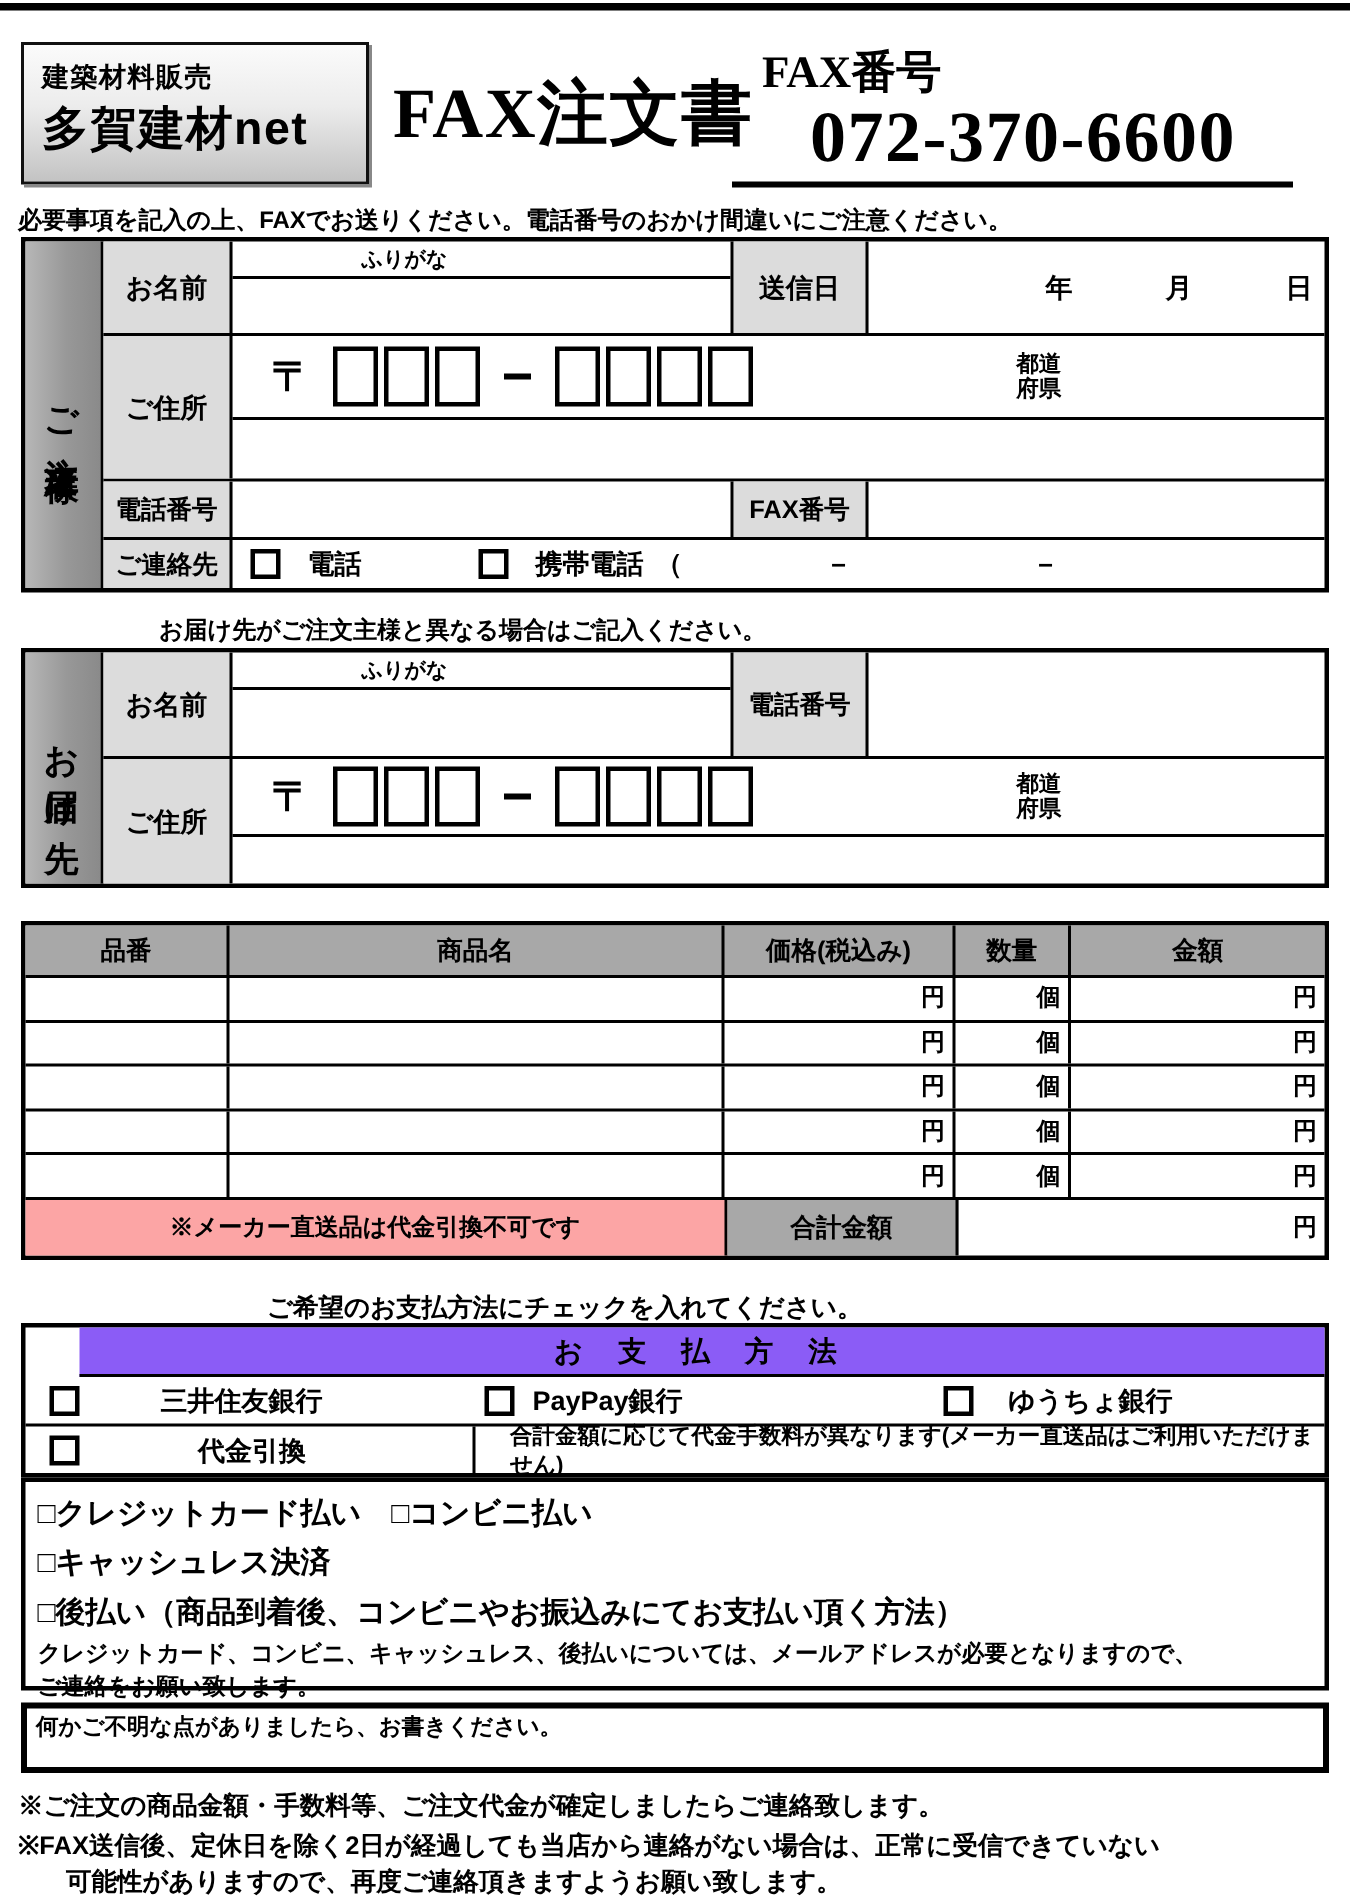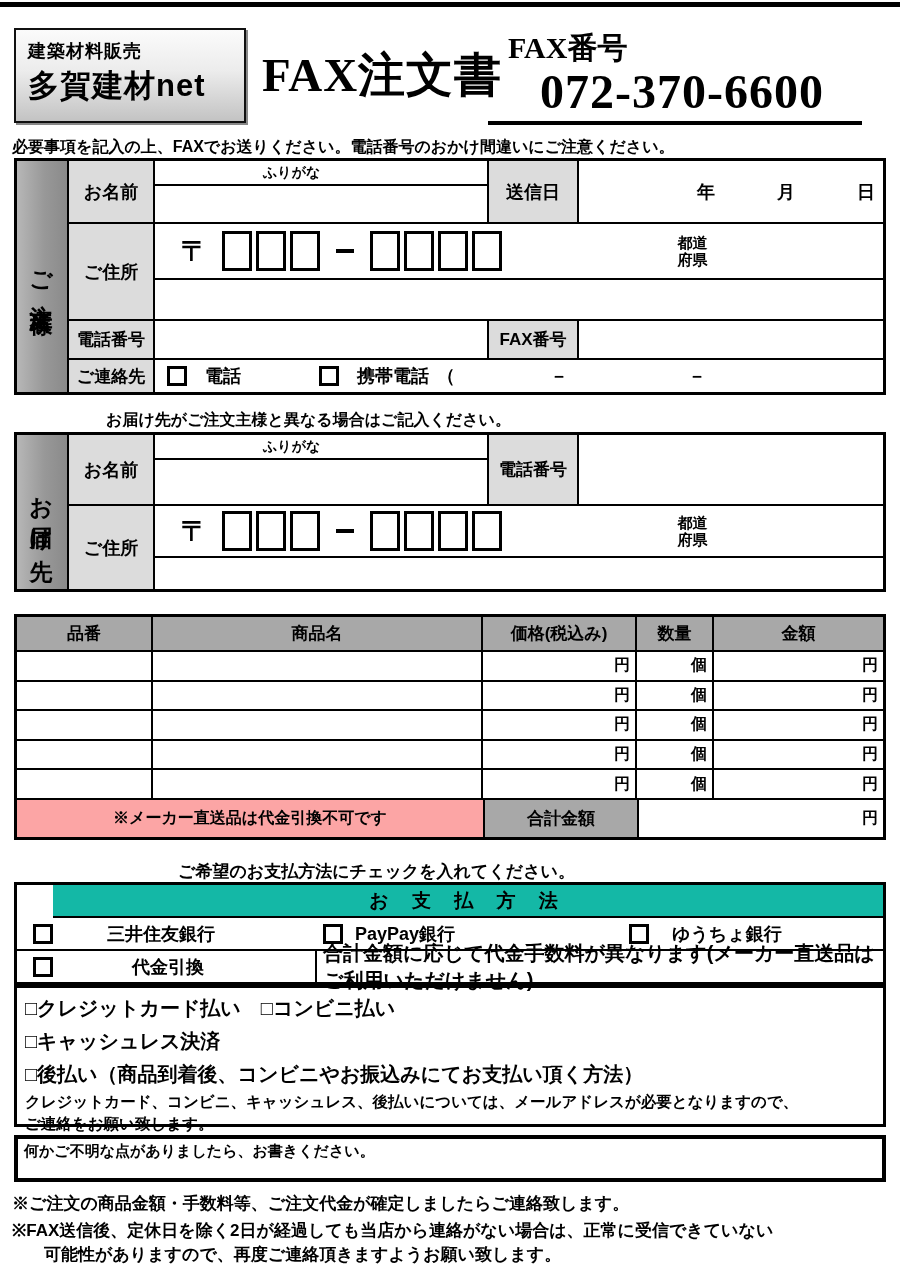--- a/index.html
+++ b/index.html
@@ -56,21 +56,21 @@
   .lbl {
     background:#dcdcdc; border-right:2px solid #000;
     display:flex; align-items:center; justify-content:center;
     font-weight:bold; font-size:18px; flex:0 0 86px;
   }
   .cell { position:relative; }
   .br2 { border-right:2px solid #000; }
 
   
   .name-cell { flex:0 0 334px; display:flex; flex-direction:column; }
-  .furigana-sub { height:25px; border-bottom:2px solid #000; font-size:14px; font-weight:bold; padding-left:108px; display:flex; align-items:center; }
+  .furigana-sub { height:25px; border-bottom:2px solid #000; font-size:14px; font-weight:bold; padding-left:86px; display:flex; align-items:center; }
   .name-blank { flex:1; }
   .small-lbl { flex:0 0 90px; }
   .date-cell { flex:1; display:flex; align-items:center; justify-content:flex-end; font-size:18px; font-weight:bold; }
   .date-cell .u-year  { margin-right:62px; }
   .date-cell .u-month { margin-right:62px; }
   .date-cell .u-day   { margin-right:8px; }
 
   
   .addr-content { flex:1; display:flex; flex-direction:column; }
   .postal-sub { border-bottom:2px solid #000; display:flex; align-items:center; }
@@ -95,30 +95,30 @@
   .c-code { flex:0 0 136px; }
   .c-name { flex:0 0 330px; }
   .c-price { flex:0 0 154px; }
   .c-qty { flex:0 0 77px; }
   .c-amt { flex:1; }
   .unit { justify-content:flex-end; padding-right:5px; font-weight:bold; font-size:16px; }
   .f-note { flex:0 0 468px; background:#fca5a5; font-weight:bold; font-size:16px; }
   .f-total { flex:0 0 154px; background:#a8a8a8; font-weight:bold; font-size:17px; }
 
   
-  .pay-head { background:#14b8a6; font-weight:bold; font-size:19px; display:flex; align-items:center; justify-content:center; letter-spacing:9px; border-bottom:2px solid #000;margin-left:36px; }
+  .pay-head { background:#8b5cf6; font-weight:bold; font-size:19px; display:flex; align-items:center; justify-content:center; letter-spacing:9px; border-bottom:2px solid #000;margin-left:36px; }
   .pay-row { position:relative; border-bottom:2px solid #000; }
   .pay-row:last-child { border-bottom:none; }
   .pay-lbl { font-size:18px; font-weight:bold; position:absolute; top:50%; transform:translateY(-50%); }
   .pay-cb { position:absolute; top:50%; transform:translateY(-50%); }
   .cod-left { position:absolute; left:0; top:0; bottom:0; width:300px; border-right:2px solid #000; }
-  .cod-note { position:absolute; left:306px; right:4px; top:50%; transform:translateY(-50%); font-size:20px; font-weight:bold; }
-
-  
-  .credit-box { border:3px solid #000; padding:4px 8px 4px 8px; }
+  .cod-note { position:absolute; left:323px; right:4px; top:50%; transform:translateY(-50%); font-size:15px; font-weight:bold; }
+
+  
+  .credit-box { border:3px solid #000; padding:4px 8px 4px 8px;font-family:Liberation Mono, monospace; }
   .credit-line { font-size:20px; font-weight:bold; height:33px; display:flex; align-items:center; }
   .credit-note { font-size:15.5px; font-weight:bold; height:22px; display:flex; align-items:center; }
 
   
   .inquiry-box { border:4px solid #000; padding:3px 6px; font-size:15px; font-weight:600; }
 
   .foot-note { font-size:17px; font-weight:bold; }
 </style>
 </head>
 <body>

